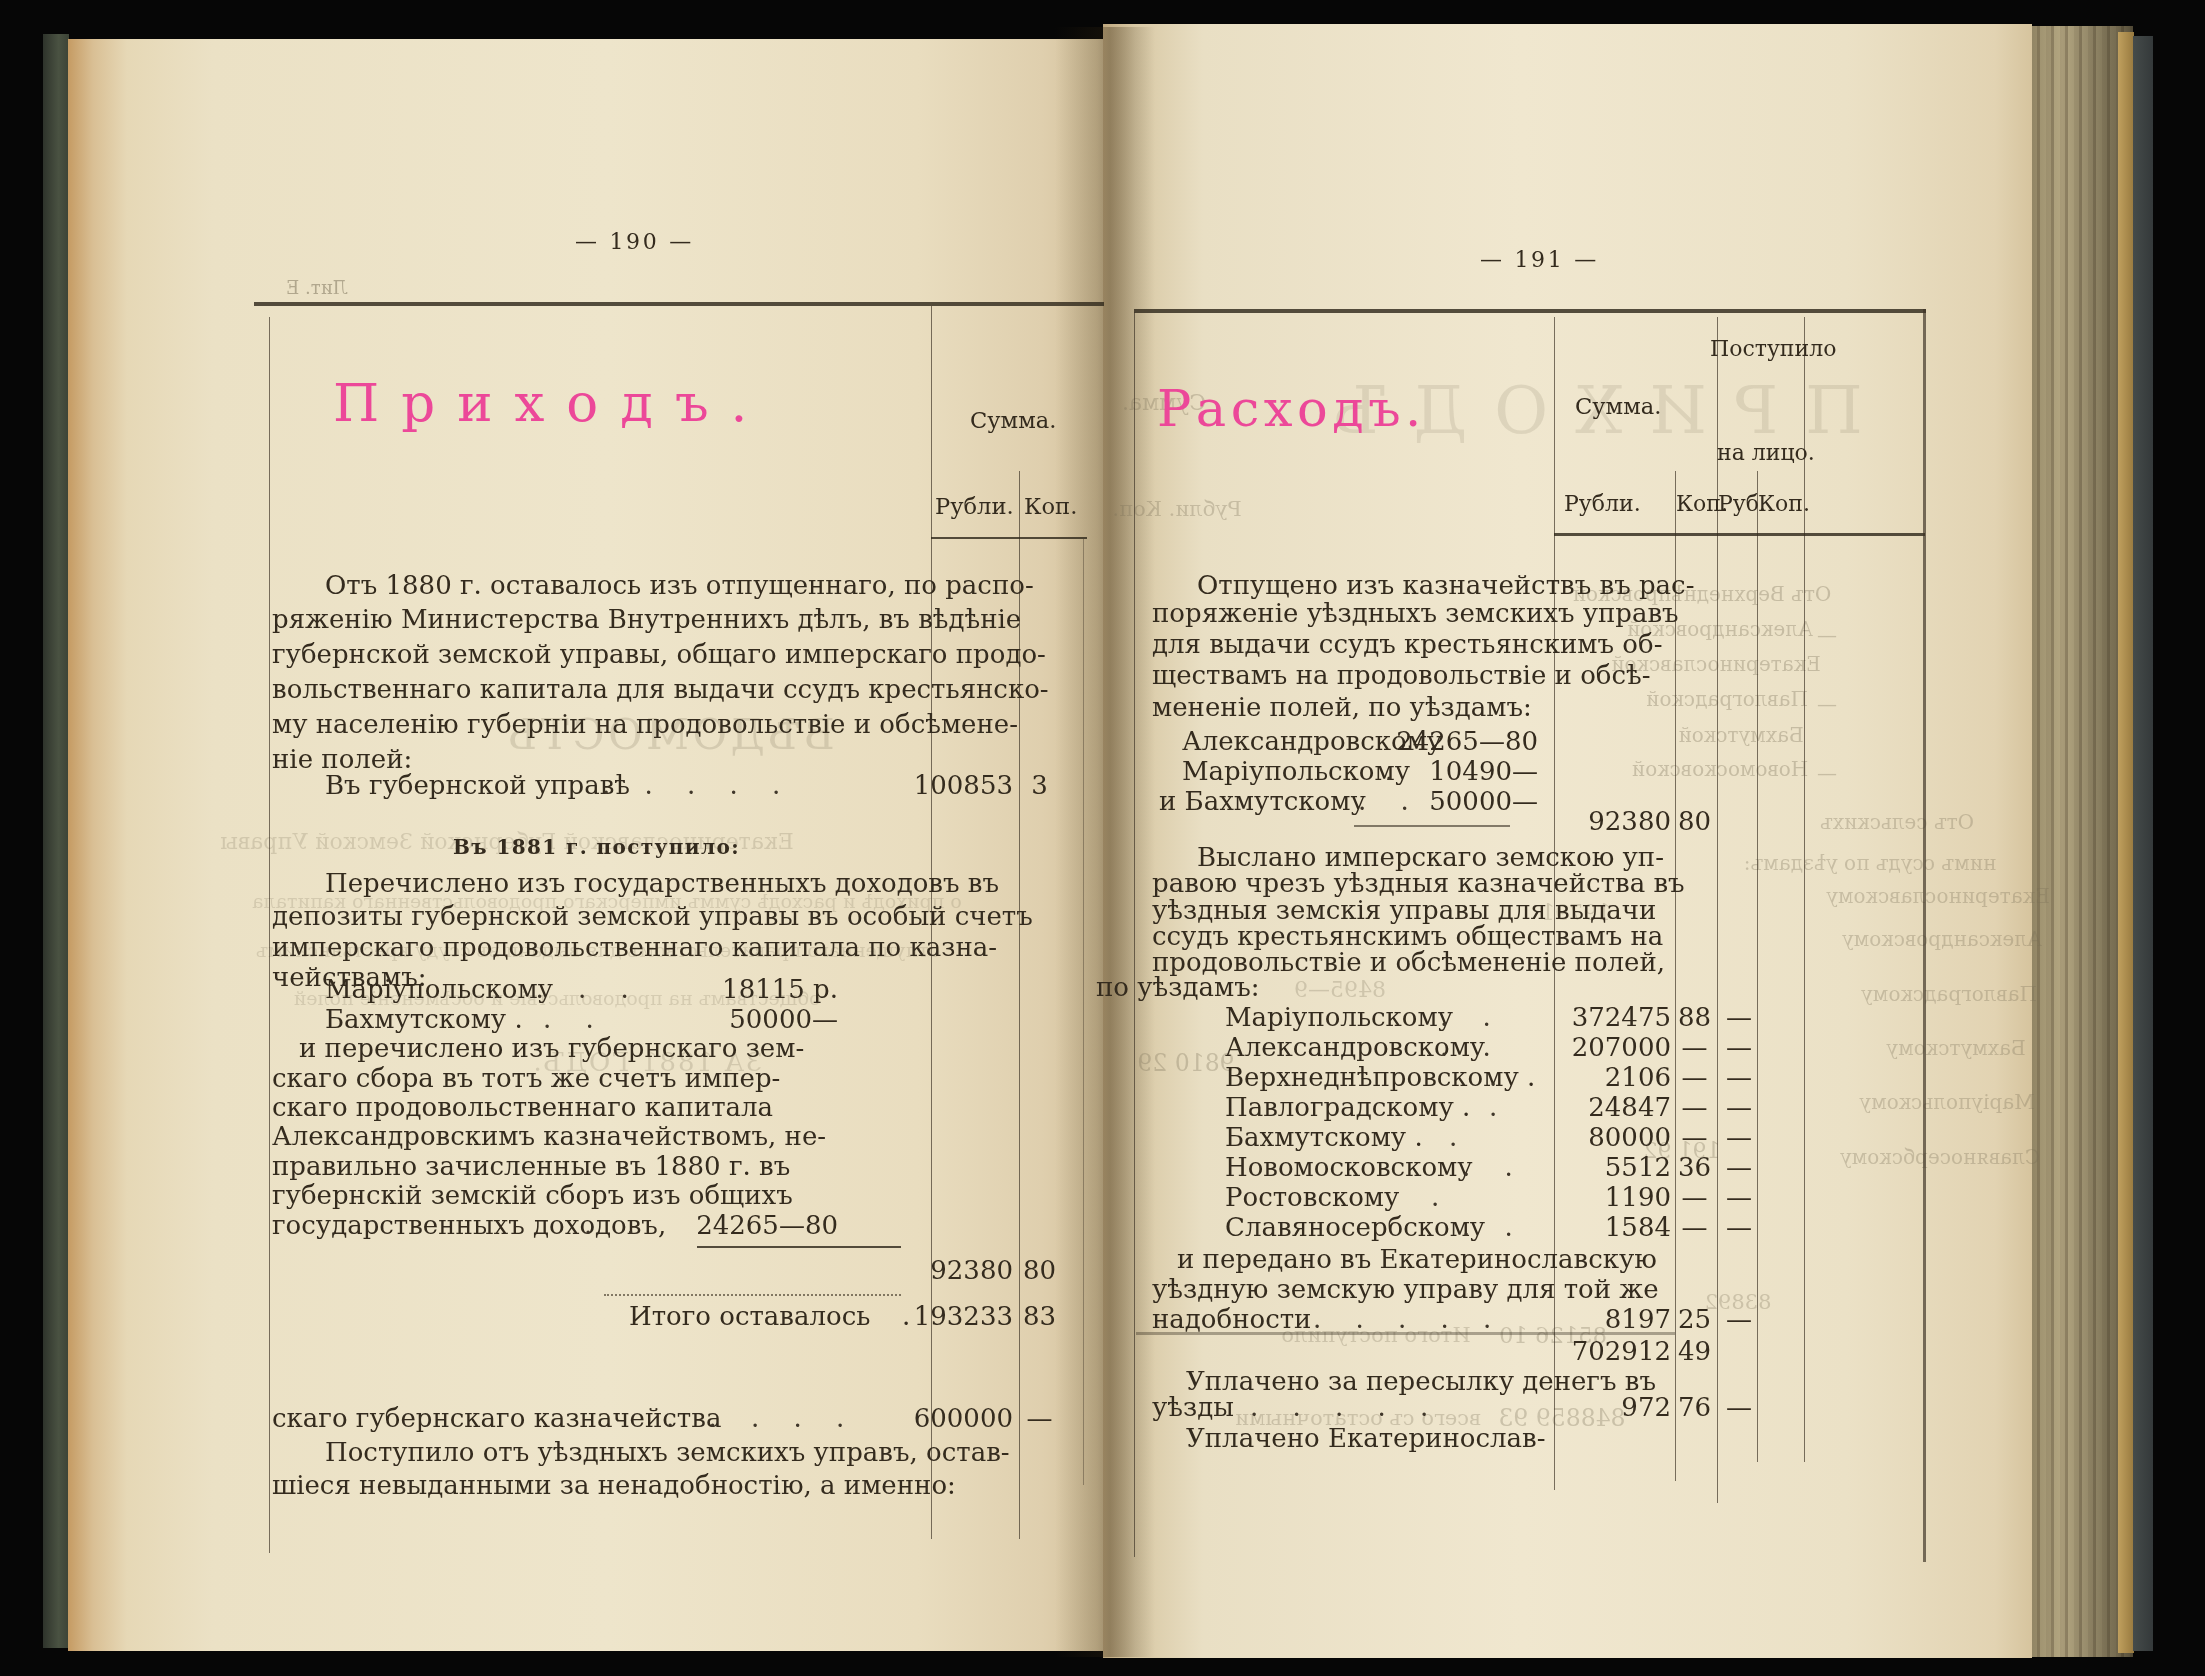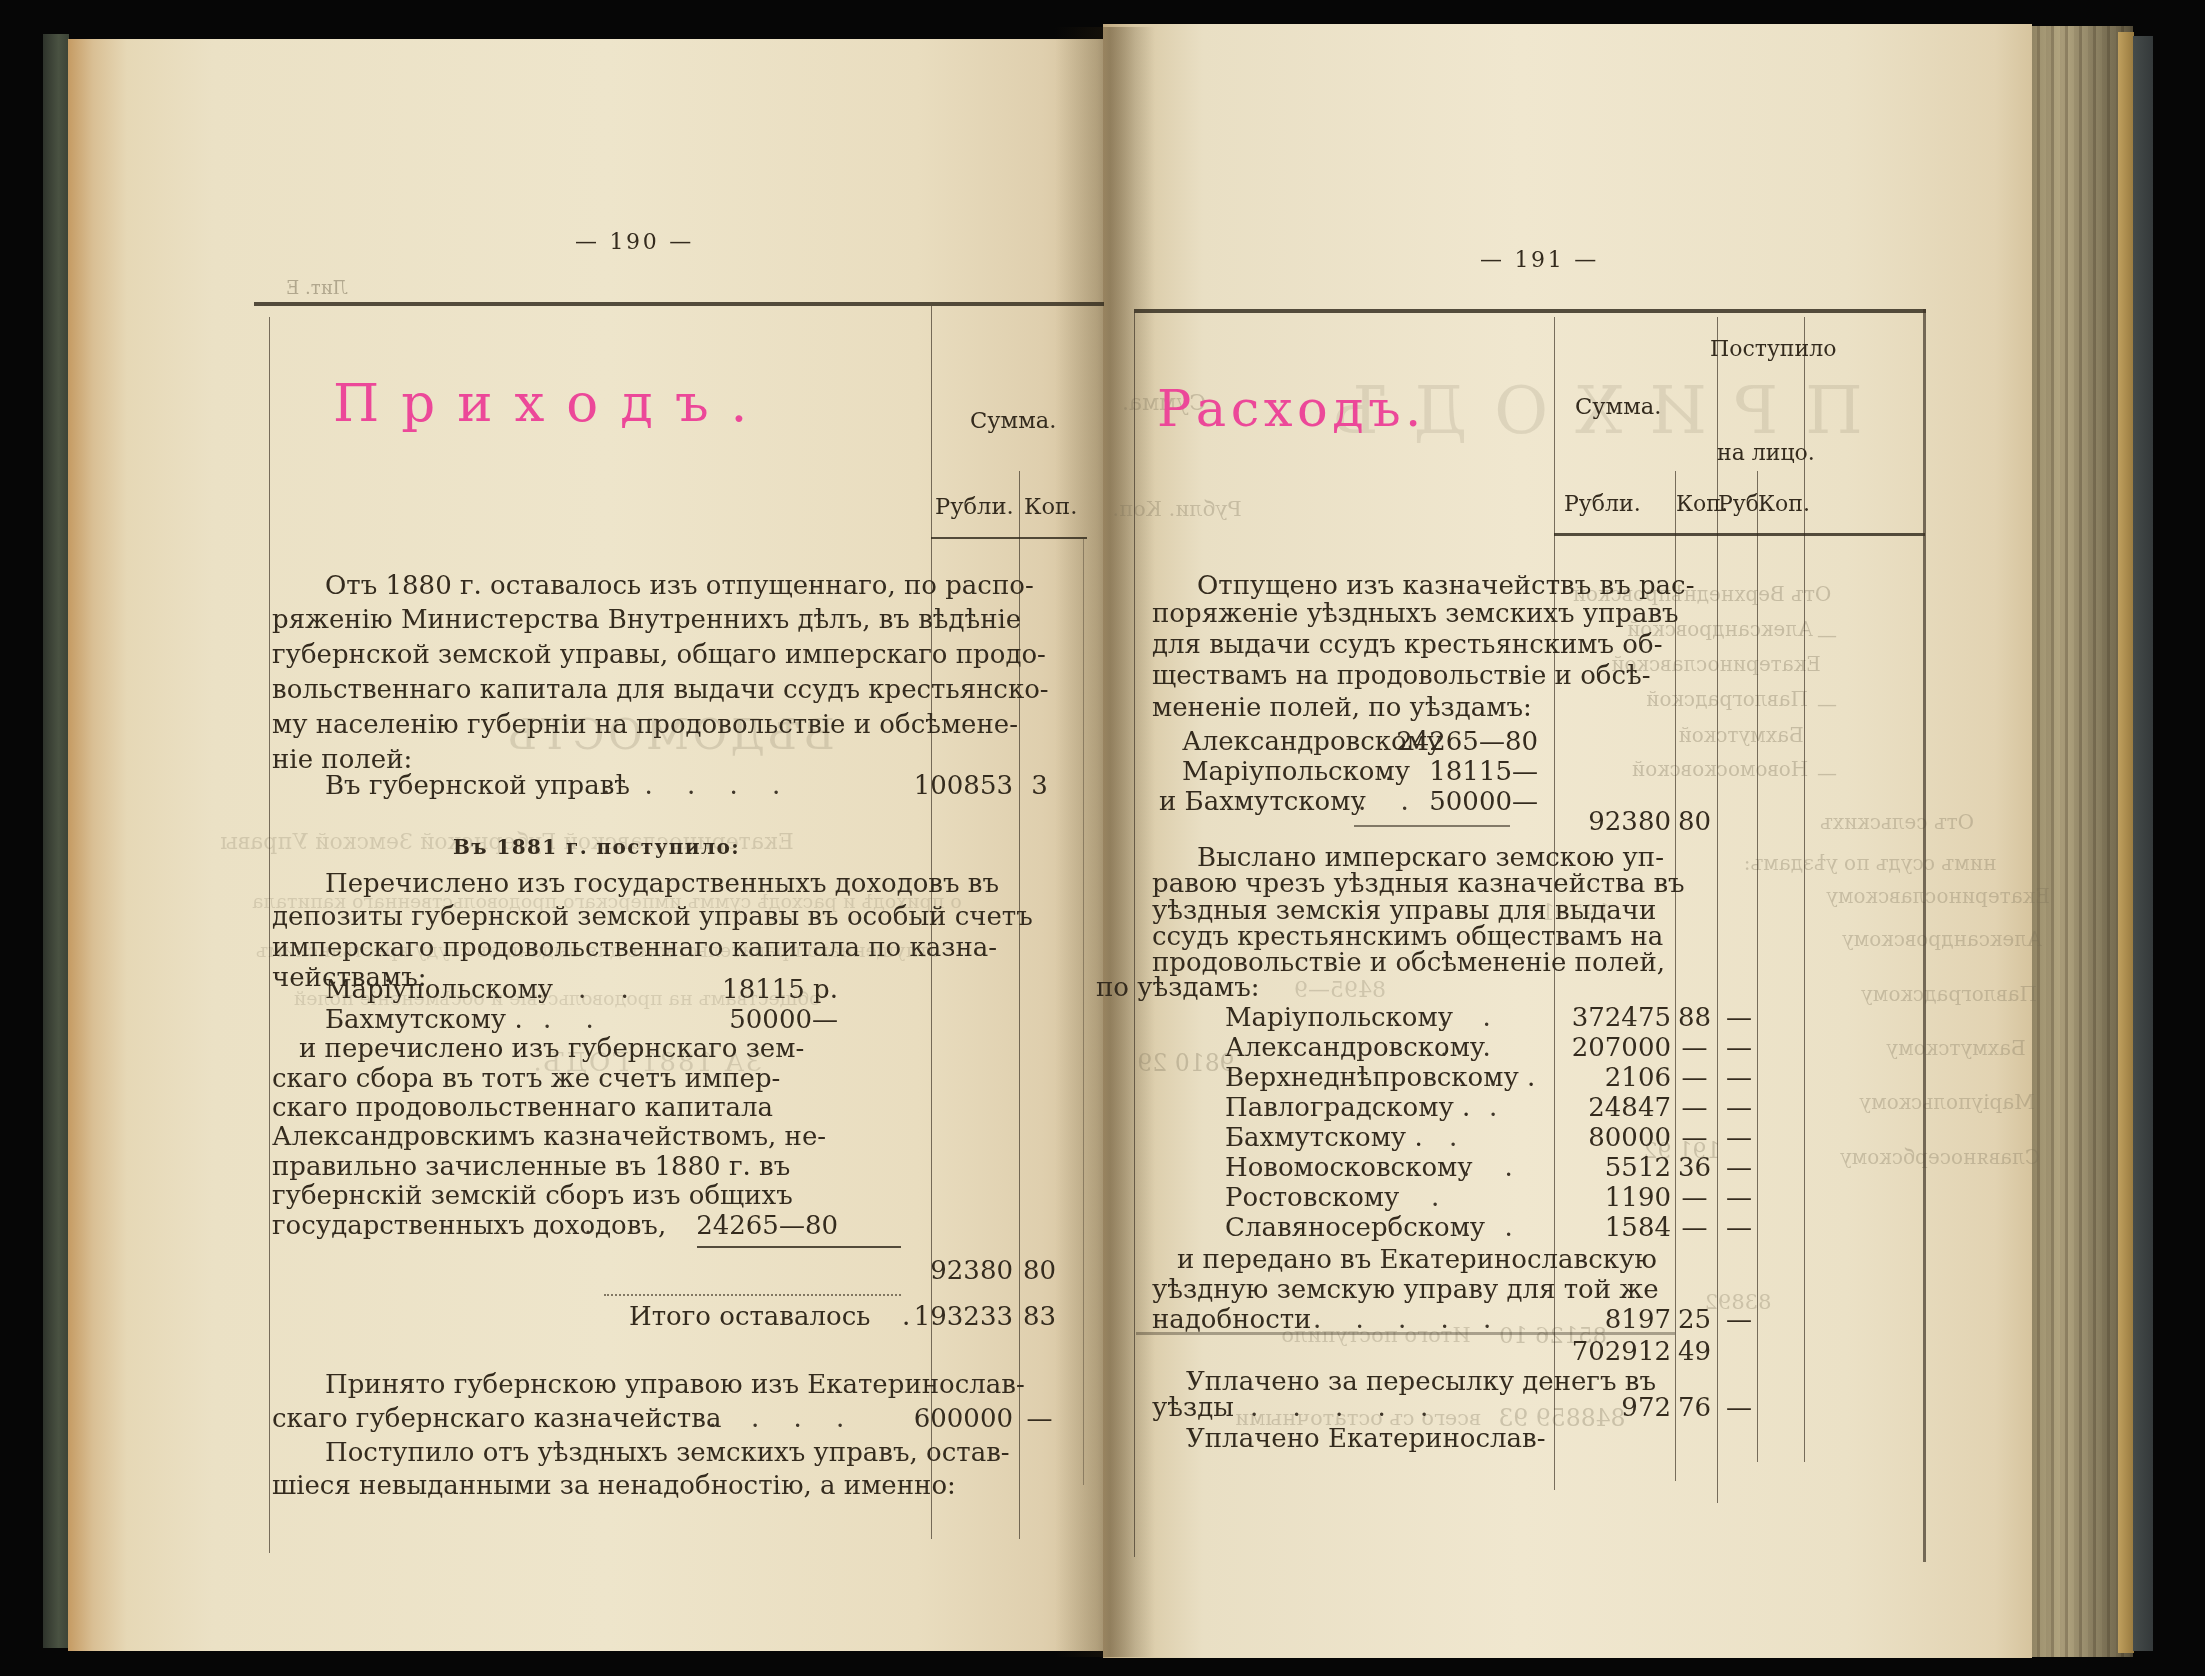--- a/index.html
+++ b/index.html
@@ -118,21 +118,20 @@
   <div class="h" style="left:697px;top:1246px;width:204px;height:1.8px"></div>
   <div class="ln l-rub" style="top:1255px">92380</div>
   <div class="ln l-kop" style="top:1255px">80</div>
 
   <div class="dotted" style="left:604px;top:1294px;width:297px"></div>
   <div class="ln" style="left:629px;top:1301px">Итого оставалось</div>
   <div class="ln" style="left:902px;top:1301px">.</div>
   <div class="ln l-rub" style="top:1301px">193233</div>
   <div class="ln l-kop" style="top:1301px">83</div>
 
-  <div class="ln" style="left:325px;top:1369px">Принято губернскою управою изъ Екатеринослав-</div>
   <div class="ln" style="left:272px;top:1403px">скаго губернскаго казначейства</div>
   <div class="dots" style="left:666px;top:1403px">. . . . .</div>
   <div class="ln l-rub" style="top:1403px">600000</div>
   <div class="ln l-kop" style="top:1403px">—</div>
 
   <div class="ln" style="left:325px;top:1437px">Поступило отъ уѣздныхъ земскихъ управъ, остав-</div>
   <div class="ln" style="left:272px;top:1470px">шіеся невыданными за ненадобностію, а именно:</div>
 
   <div class="ln sm" style="left:1480px;top:247px;letter-spacing:2.7px">— 191 —</div>
 
@@ -188,21 +187,21 @@
   <div class="ln" style="left:1197px;top:570px">Отпущено изъ казначействъ въ рас-</div>
   <div class="ln" style="left:1152px;top:598px">поряженіе уѣздныхъ земскихъ управъ</div>
   <div class="ln" style="left:1152px;top:660px">ществамъ на продовольствіе и обсѣ-</div>
   <div class="ln" style="left:1152px;top:629px">для выдачи ссудъ крестьянскимъ об-</div>
   <div class="ln" style="left:1152px;top:692px">мененіе полей, по уѣздамъ:</div>
 
   <div class="ln" style="left:1182px;top:726px">Александровскому</div>
   <div class="ln r-amt" style="top:726px">24265—80</div>
   <div class="ln" style="left:1182px;top:756px">Маріупольскому</div>
   <div class="dots" style="left:1385px;top:756px">.</div>
-  <div class="ln r-amt" style="top:756px">18115—</div>
+  <div class="ln r-amt" style="top:756px">10490—</div>
   <div class="ln" style="left:1159px;top:786px">и Бахмутскому</div>
   <div class="dots" style="left:1358px;top:786px">. .</div>
   <div class="ln r-amt" style="top:786px">50000—</div>
 
   <div class="h" style="left:1354px;top:825px;width:156px;height:1.8px;opacity:.7"></div>
   <div class="ln r-rub" style="top:806px">92380</div>
   <div class="ln r-kop" style="top:806px">80</div>
 
   <div class="ln" style="left:1197px;top:842px">Выслано имперскаго земскою уп-</div>
   <div class="ln" style="left:1152px;top:868px">равою чрезъ уѣздныя казначейства въ</div>

